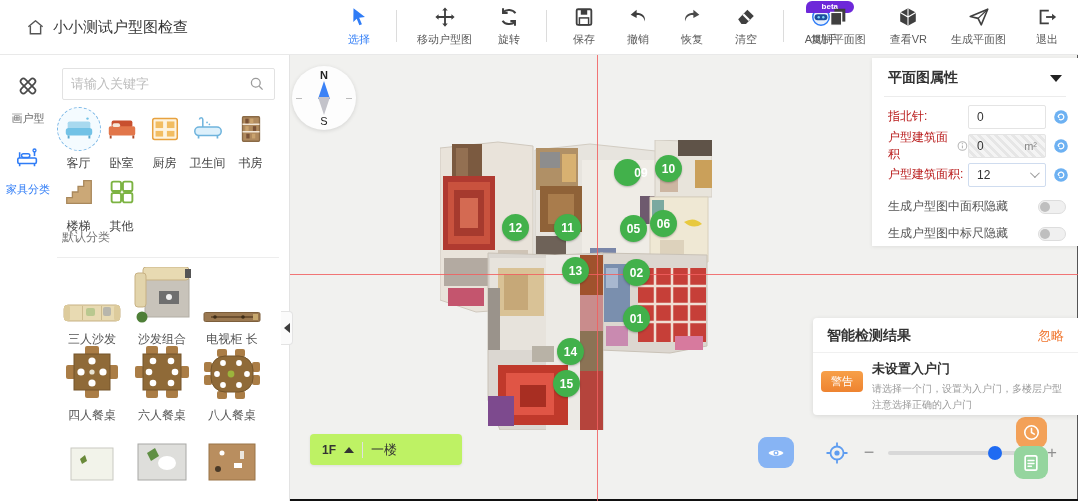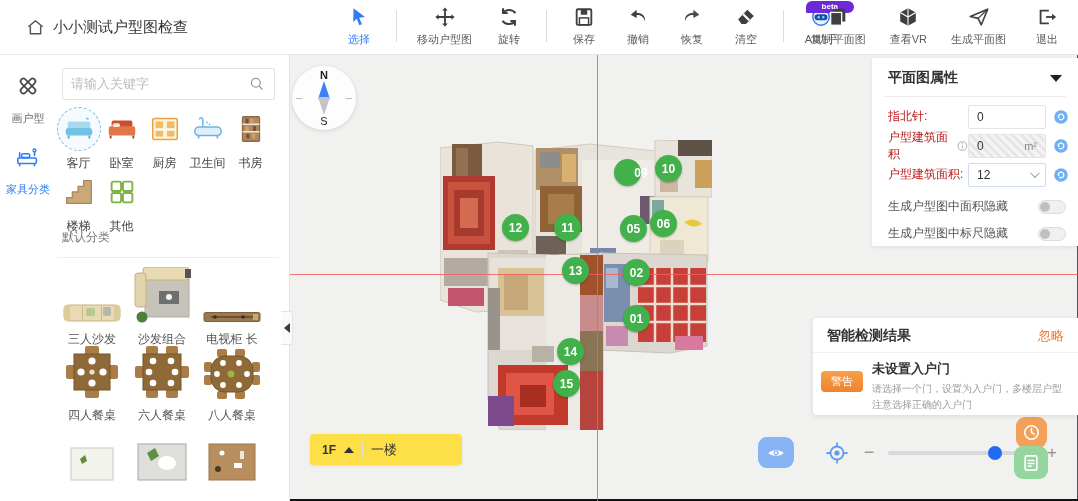--- a/index.html
+++ b/index.html
@@ -75,21 +75,21 @@
               border-left:6px solid transparent; border-right:6px solid transparent; border-top:18px solid #c3c3ca; }
   .compass .tick { position:absolute; top:50%; width:6px; height:1px; background:#bbb; }
   .tick.w { left:4px; } .tick.e { right:4px; }
 
   .floorplan { position:absolute; left:150px; top:85px; z-index:2; }
 
   .marker { position:absolute; width:27px; height:27px; border-radius:50%; background:#42b14b;
             color:#fff; font-size:12px; font-weight:700; display:flex; align-items:center;
             justify-content:center; z-index:5; cursor:pointer; box-shadow:0 1px 2px rgba(0,0,0,.25); }
 
-  .floor-selector { position:absolute; left:20px; top:379px; width:152px; height:31px; background:#fde047;
+  .floor-selector { position:absolute; left:20px; top:379px; width:152px; height:31px; background:#bef264;
                     border-radius:4px; box-shadow:0 1px 3px rgba(0,0,0,.08); display:flex; align-items:center;
                     gap:8px; padding:0 12px; z-index:6; cursor:pointer; }
   .floor-selector .short { font-size:12px; color:#333; font-weight:700; }
   .floor-selector .up { width:0; height:0; border-left:5px solid transparent; border-right:5px solid transparent;
                         border-bottom:6px solid #333; }
   .floor-selector .vsep { width:1px; height:16px; background:#e0e0e0; }
   .floor-selector .name { font-size:13px; color:#333; }
 
   .eye-btn { position:absolute; left:468px; top:382px; width:36px; height:31px; border-radius:9px;
              background:#87b4f4; display:flex; align-items:center; justify-content:center; z-index:6; cursor:pointer; }

